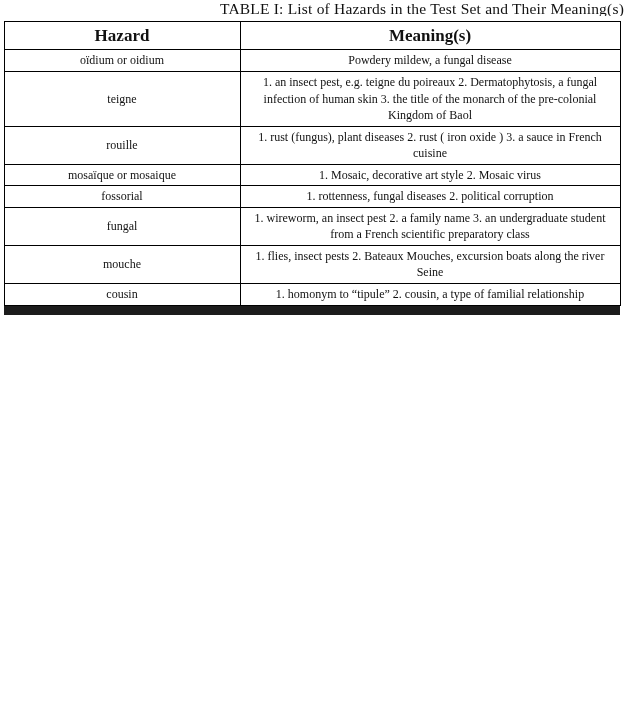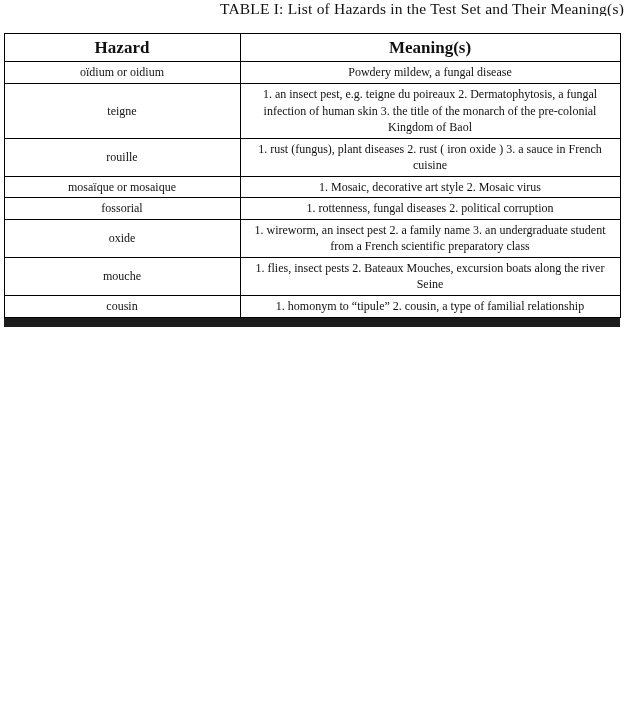--- a/index.html
+++ b/index.html
@@ -23,21 +23,21 @@
     display: inline-block;
     margin-top: -7px;          
     font-size: 15.5px;
     white-space: nowrap;
     letter-spacing: 0.2px;
   }
   table.hazards {
     border-collapse: collapse;
     table-layout: fixed;
     width: 616px;
-    margin: 17px auto 0 auto;
+    margin: 5px auto 0 auto;
   }
   table.hazards th,
   table.hazards td {
     border: 1px solid #000000;
     text-align: center;
     vertical-align: middle;
     font-size: 12px;
     line-height: 1.38;
     padding: 2px 10px;
   }
@@ -88,21 +88,21 @@
     </tr>
     <tr>
       <td>mosaïque or mosaique</td>
       <td>1. Mosaic, decorative art style 2. Mosaic virus</td>
     </tr>
     <tr>
       <td>fossorial</td>
       <td>1. rottenness, fungal diseases 2. political corruption</td>
     </tr>
     <tr>
-      <td>oxide</td>
+      <td>fungal</td>
       <td>1. wireworm, an insect pest 2. a family name 3. an undergraduate student from a French scientific preparatory class</td>
     </tr>
     <tr>
       <td>mouche</td>
       <td>1. flies, insect pests 2. Bateaux Mouches, excursion boats along the river Seine</td>
     </tr>
     <tr>
       <td>cousin</td>
       <td>1. homonym to “tipule” 2. cousin, a type of familial relationship</td>
     </tr>

